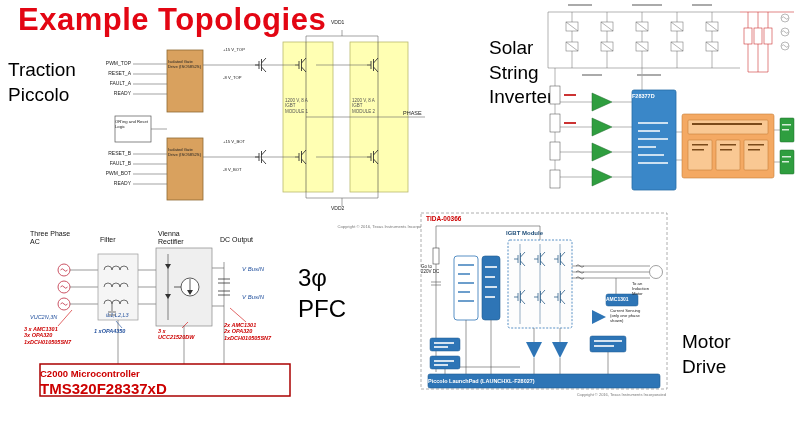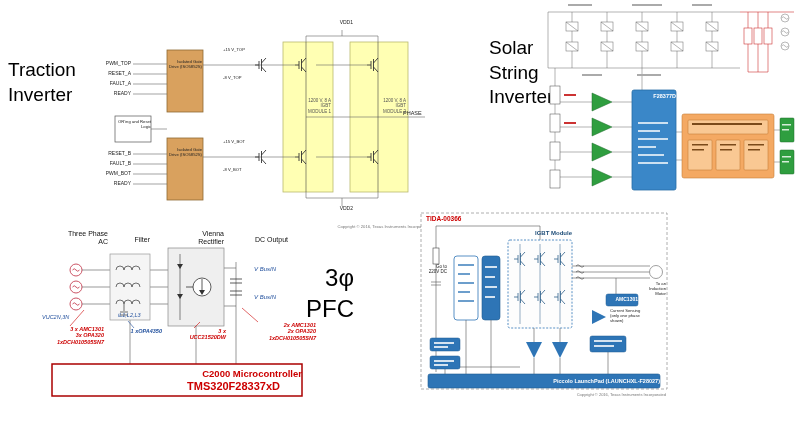--- a/index.html
+++ b/index.html
@@ -3,43 +3,46 @@
 <meta charset="utf-8">
 <style>
   *{margin:0;padding:0;box-sizing:border-box}
   html,body{background:#fff}
   body{width:800px;height:427px;font-family:"Liberation Sans",sans-serif;position:relative;overflow:hidden}
   .slide{position:absolute;left:0;top:0;width:800px;height:427px;background:#fff}
   .quad{position:absolute}
   .quad svg{position:absolute;left:0;top:0;width:100%;height:100%}
   .t{position:absolute;line-height:1.18;color:#222}
   .pre{white-space:pre-line}
-  .c{text-align:right}
+  .c{text-align:left}
   .r{text-align:right}
   .i{font-style:italic}
   .b{font-weight:bold}
   .red{color:#cc0000}
   .blue{color:#1f4e9c}
   .title{position:absolute;left:18px;top:2px;font-size:31px;font-weight:800;color:#e30613;letter-spacing:.5px}
   .side-label{position:absolute;font-size:19px;color:#000;line-height:1.3;white-space:pre-line}
   .watermark{position:absolute;right:8px;bottom:6px;font-size:20px;color:#8dc63f;opacity:.85}
 </style>
 </head>
 <body>
 
 <div class="slide">
 
+  <div class="title">Example Topologies</div>
 
   <div class="side-label" style="left:8px;top:58px">Traction
-Inverter</div>
+Piccolo</div>
   <div class="side-label" style="left:489px;top:36px">Solar
 String
 Inverter</div>
   <div class="side-label c" style="left:298px;top:262px;width:56px;font-size:24px">3φ
 PFC</div>
+  <div class="side-label" style="left:682px;top:330px">Motor
+Drive</div>
 
   <div class="quad" style="left:105px;top:20px;width:330px;height:215px">
     <svg viewBox="0 0 330 215">
       <defs>
         <g id="trA" stroke="#333" stroke-width="0.9" fill="none">
           <line x1="0" y1="7" x2="4" y2="7"></line>
           <line x1="4" y1="3" x2="4" y2="11"></line>
           <line x1="6.5" y1="1" x2="6.5" y2="13"></line>
           <line x1="6.5" y1="5" x2="11" y2="0"></line>
           <line x1="6.5" y1="9" x2="11" y2="14"></line>
@@ -242,21 +245,21 @@
         <rect x="95" y="72" width="24" height="2"></rect>
       </g>
       <g fill="#cc3333">
         <rect x="22" y="92" width="12" height="2"></rect>
         <rect x="22" y="120" width="12" height="2"></rect>
       </g>
     </svg>
     <div class="t c b" style="left:90px;top:91px;width:44px;font-size:5.5px;color:#fff">F28377D</div>
   </div>
 
-  <div class="quad" style="left:36px;top:228px;width:282px;height:176px">
+  <div class="quad" style="left:24px;top:228px;width:282px;height:176px">
     <svg viewBox="0 0 282 176">
       <g stroke="#cc5566" stroke-width="1" fill="none">
         <circle cx="40" cy="42" r="6"></circle>
           <path d="M36.5,42 q1.75,-2.5 3.5,0 q1.75,2.5 3.5,0"></path>
         <circle cx="40" cy="59" r="6"></circle>
           <path d="M36.5,59 q1.75,-2.5 3.5,0 q1.75,2.5 3.5,0"></path>
         <circle cx="40" cy="76" r="6"></circle>
           <path d="M36.5,76 q1.75,-2.5 3.5,0 q1.75,2.5 3.5,0"></path>
       </g>
       <g stroke="#555" stroke-width="0.6" fill="none">
@@ -321,21 +324,21 @@
 1xDCH010505SN7</div>
     <div class="t c i b blue" style="left:70px;top:100px;width:56px;font-size:5.5px">1 xOPA4350</div>
     <div class="t c pre i b red" style="left:134px;top:100px;width:56px;font-size:5.5px">3 x
 UCC21520DW</div>
     <div class="t c pre i b red" style="left:200px;top:94px;width:80px;font-size:5.5px">2x AMC1301
 2x OPA320
 1xDCH010505SN7</div>
     <div class="t i blue" style="left:218px;top:38px;font-size:6px">V BusIN</div>
     <div class="t i blue" style="left:218px;top:66px;font-size:6px">V BusIN</div>
     <div class="t c b red" style="left:16px;top:140px;width:250px;font-size:9.5px">C2000 Microcontroller</div>
-    <div class="t c b red" style="left:16px;top:152px;width:228px;font-size:11px">TMS320F28337xD</div>
+    <div class="t c b red" style="left:16px;top:152px;width:228px;font-size:15px">TMS320F28337xD</div>
   </div>
 
   <div class="quad" style="left:420px;top:212px;width:250px;height:192px">
     <svg viewBox="0 0 250 192">
       <defs>
         <g id="trB" stroke="#2e5f8a" stroke-width="0.8" fill="none">
           <line x1="0" y1="7" x2="4" y2="7"></line>
           <line x1="4" y1="3" x2="4" y2="11"></line>
           <line x1="6.5" y1="1" x2="6.5" y2="13"></line>
           <line x1="6.5" y1="5" x2="11" y2="0"></line>

